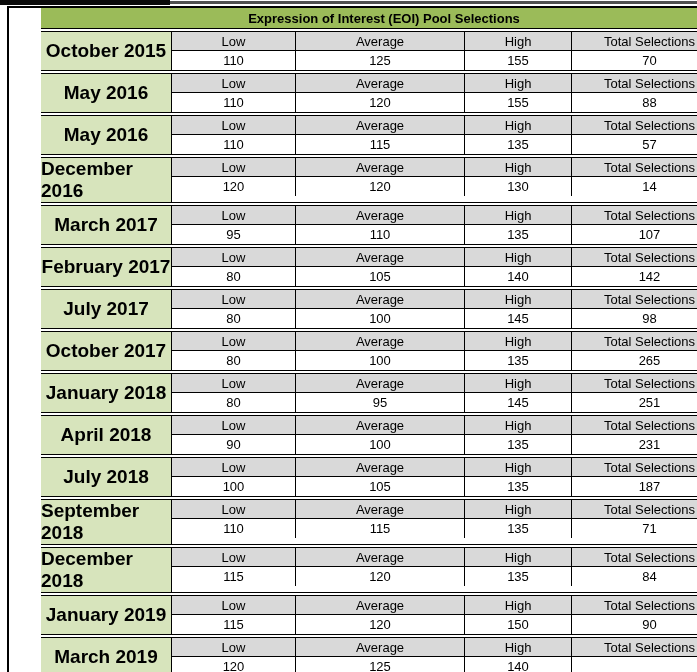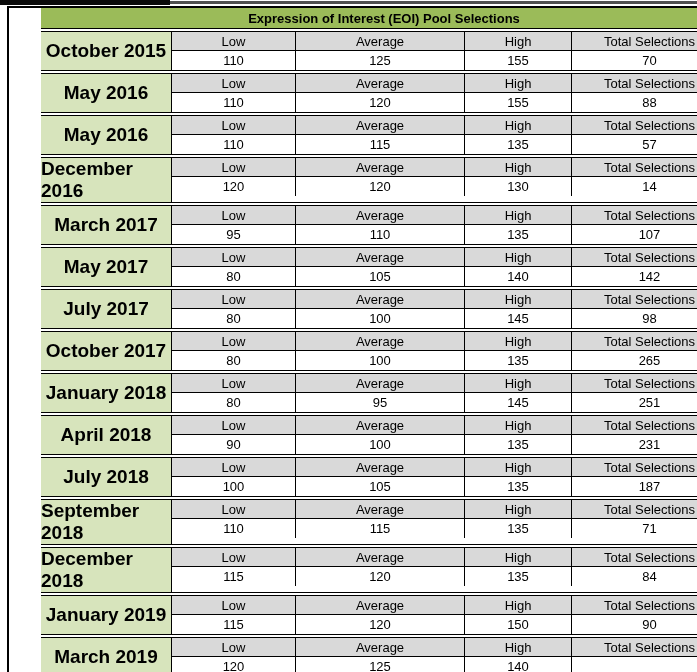--- a/index.html
+++ b/index.html
@@ -155,21 +155,21 @@
       <div class="row vals">
         <div class="cell">95</div>
         <div class="cell">110</div>
         <div class="cell">135</div>
         <div class="cell last">107</div>
       </div>
     </div>
   </div>
 
   <div class="block">
-    <div class="date-cell">May 2017</div>
+    <div class="date-cell">February 2017</div>
     <div class="right-grid">
       <div class="row hdr">
         <div class="cell">Low</div>
         <div class="cell">Average</div>
         <div class="cell">High</div>
         <div class="cell last">Total Selections</div>
       </div>
       <div class="row vals">
         <div class="cell">80</div>
         <div class="cell">105</div>

